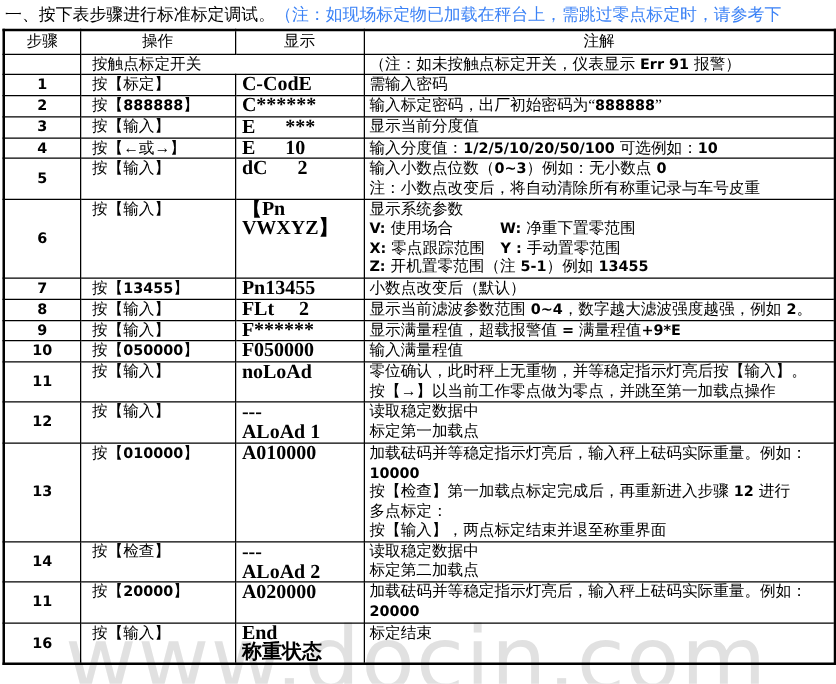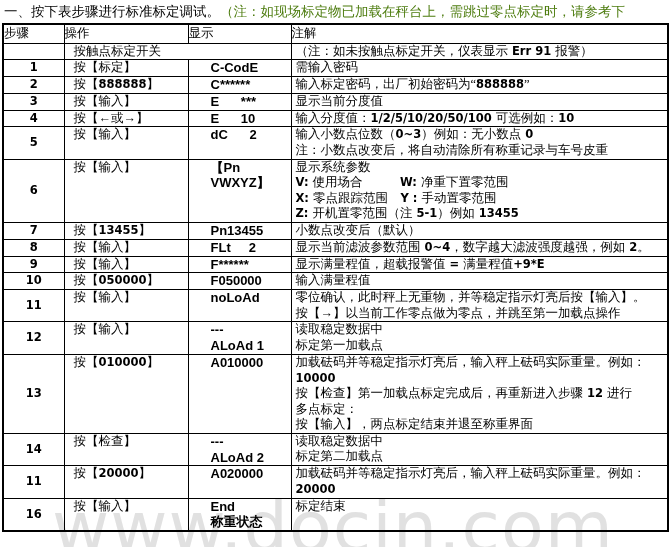--- a/index.html
+++ b/index.html
@@ -10,21 +10,21 @@
     overflow:hidden;
     font-family:"Liberation Serif", serif;
     color:#000;
   }
   .title {
     position:relative; z-index:2;
     padding:3px 3px 0 4px;
     font-size:13.5px;
     line-height:18px;
   }
-  .title .red { color:#4d7c0f; }
+  .title .red { color:#3b82f6; }
   .lat {
     font-family:"DejaVu Sans", sans-serif;
     font-weight:bold;
     font-size:11.5px;
   }
   table.cal {
     position:relative; z-index:2;
     border-collapse:collapse;
     table-layout:fixed;
     width:665px;
@@ -34,37 +34,37 @@
   }
   .cal td, .cal th {
     border:1px solid #000;
     padding:0 4px;
     font-size:12.5px;
     line-height:15.6px;
     vertical-align:top;
     overflow:hidden;
     font-weight:normal;
   }
-  .cal th { text-align:left; padding:1px 0; }
+  .cal th { text-align:center; padding:1px 0; }
   td.step {
     text-align:center;
     vertical-align:middle;
     font-family:"DejaVu Sans", sans-serif;
     font-weight:bold;
     font-size:11.5px;
     padding:0;
   }
   td.op { padding-left:9px; white-space:pre-wrap; }
   td.op.merged { }
   td.disp {
-    font-family:Liberation Sans, sans-serif;
+    font-family:Liberation Serif, serif;
     font-weight:bold;
-    font-size:13px;
+    font-size:16px;
     white-space:pre-wrap;
-    padding-left:22px;
+    padding-left:5px;
     line-height:15.8px;
   }
   td.note { white-space:pre-wrap; }
   .watermark {
     position:absolute; z-index:1;
     left:52px; top:486px;
     font-family:"DejaVu Sans", sans-serif;
     font-size:70px;
     color:#c9c9c9;
     opacity:0.55;

